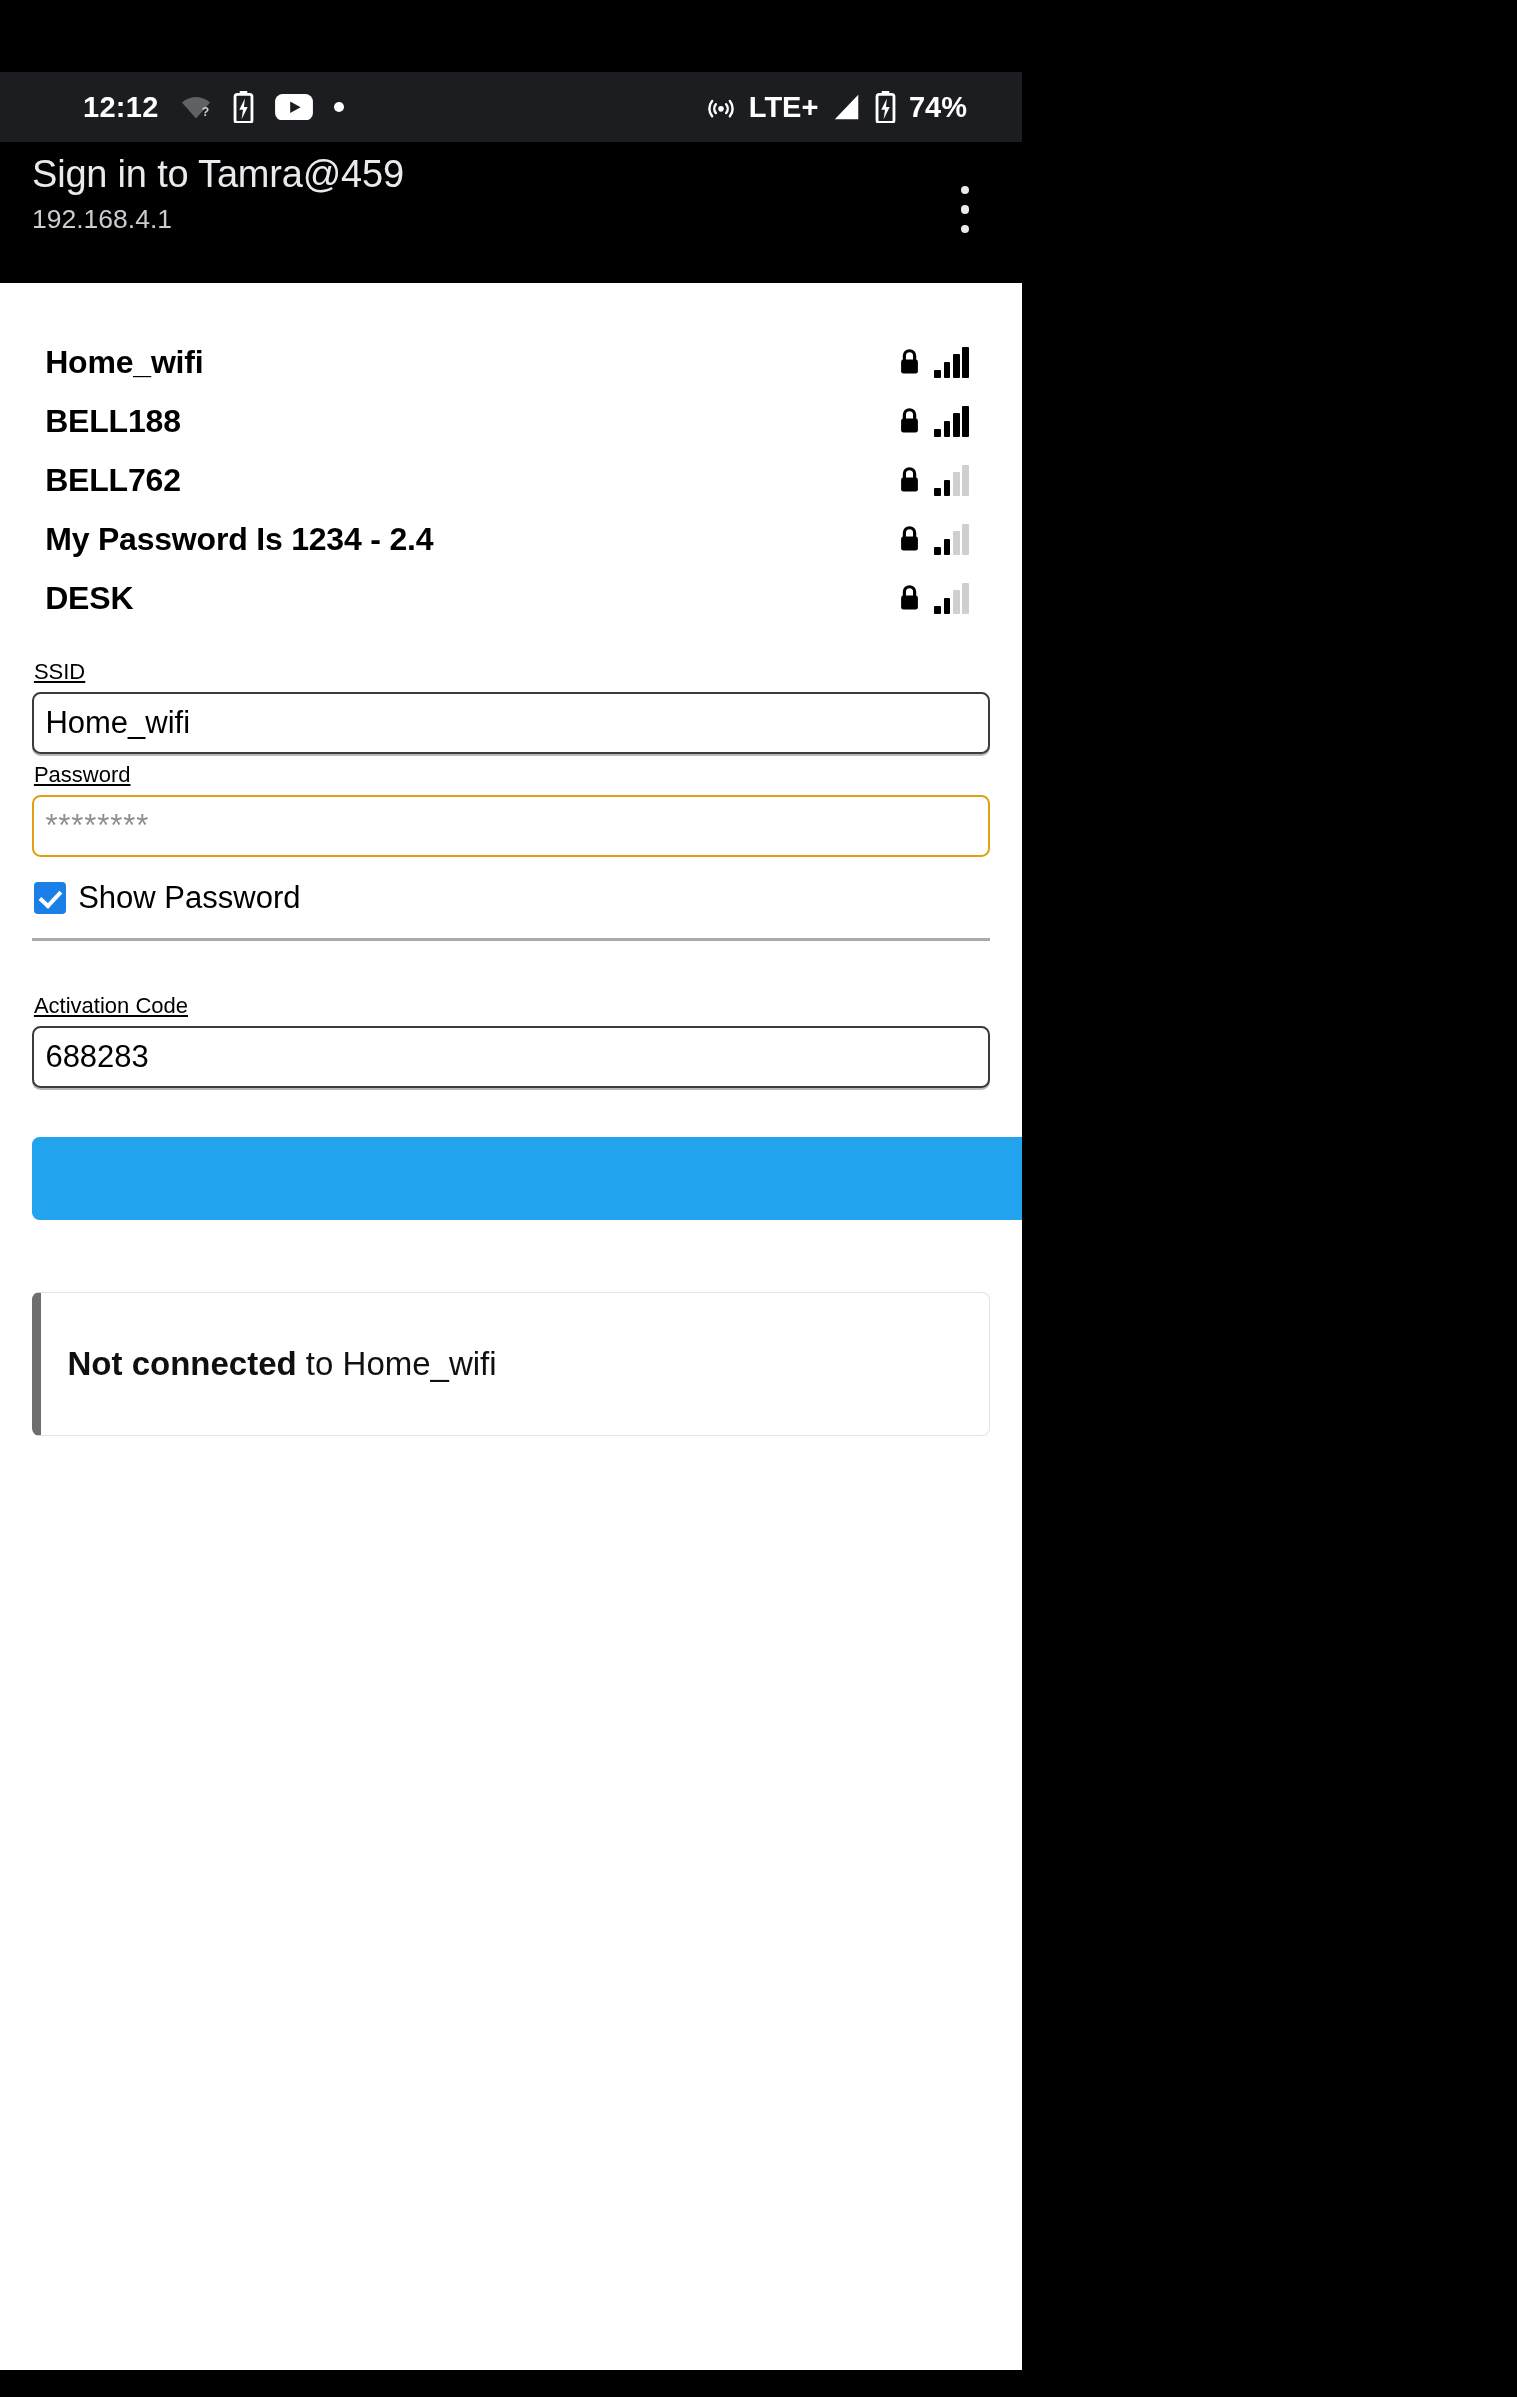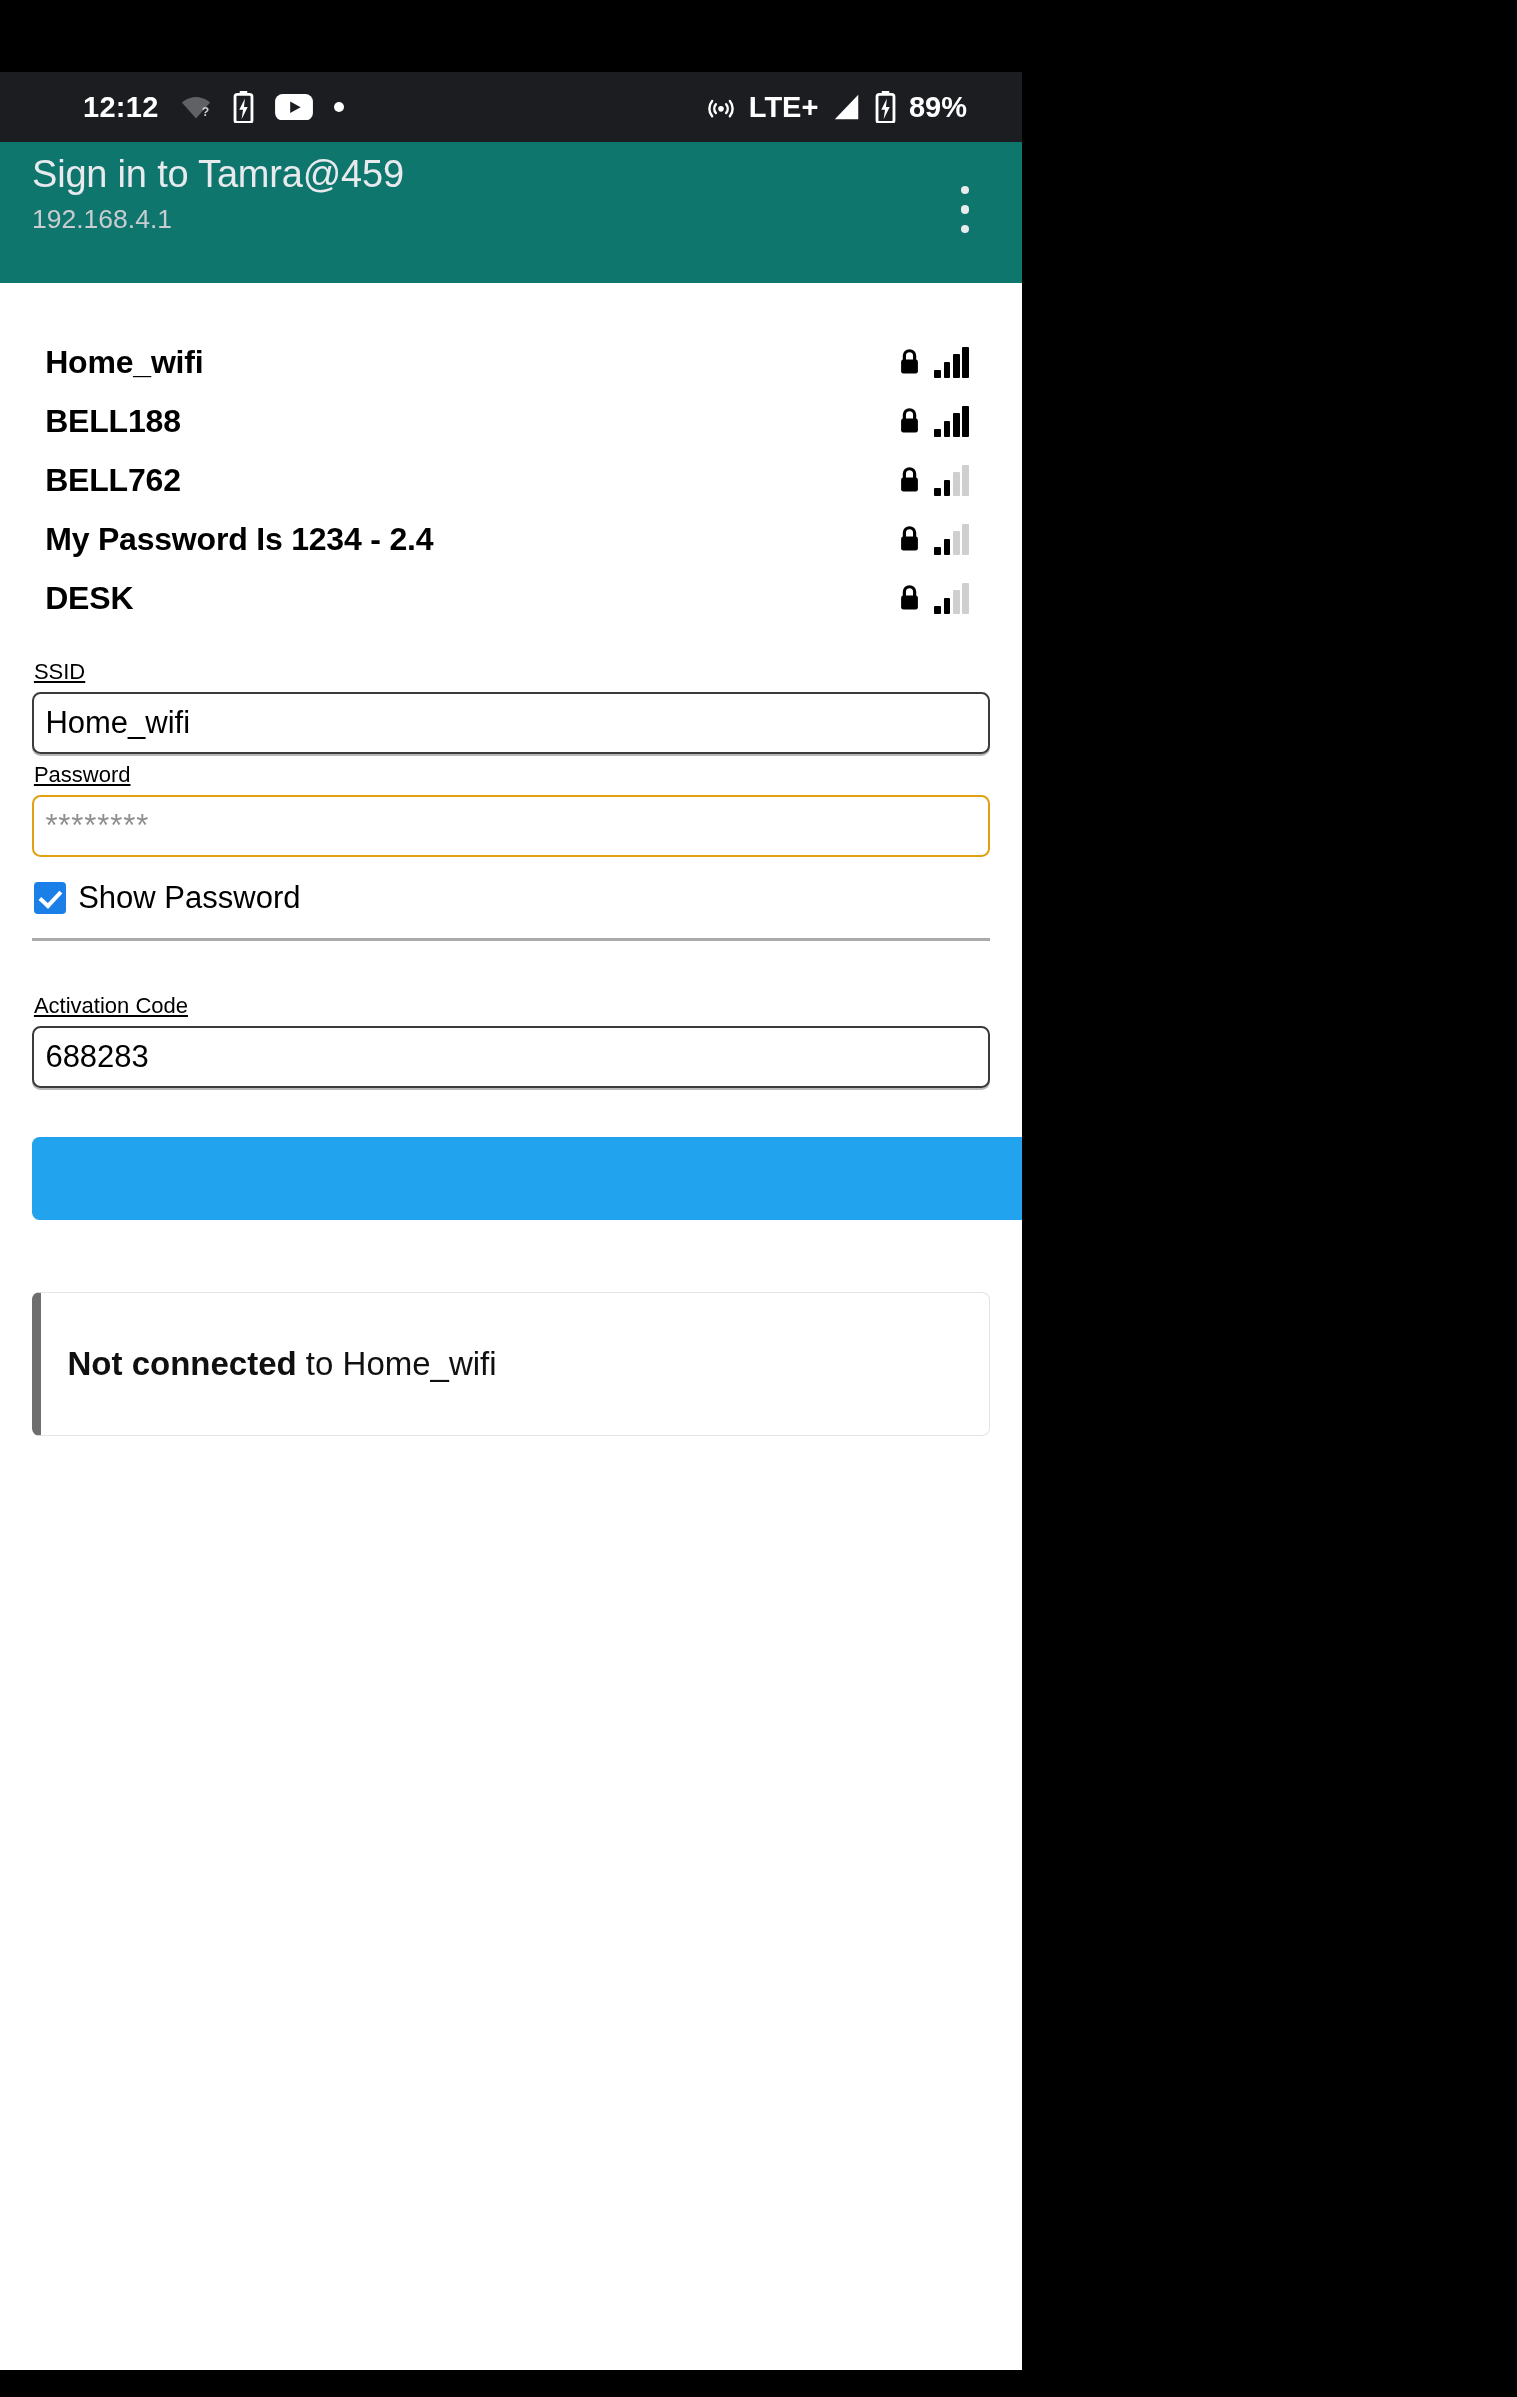--- a/index.html
+++ b/index.html
@@ -71,21 +71,21 @@
     width: 10.4px;
     height: 10.4px;
     border-radius: 50%;
     background: #ffffff;
     display: inline-block;
   }
 
   
   .titlebar {
     position: relative;
-    background: #0f766e;
+    background: #000000;
     height: 141px;
     padding: 0 0 0 32px;
     box-sizing: border-box;
   }
   .tb-title {
     position: absolute;
     left: 32px;
     top: 11.4px;
     font-size: 38px;
     color: #e8eaed;
@@ -335,21 +335,21 @@
           <path d="M28 3 L28 29 L3 29 Z" fill="#ffffff"></path>
         </svg>
       </span>
       <span class="sb-ico">
         <svg width="21" height="32" viewBox="0 0 22 34">
           <rect x="7" y="0" width="8" height="4" fill="#ffffff"></rect>
           <rect x="2" y="3.5" width="18" height="30" rx="2.5" fill="none" stroke="#ffffff" stroke-width="3"></rect>
           <path d="M12.5 8 L6.5 20 L10.5 20 L9 30 L15.5 17 L11.5 17 Z" fill="#ffffff"></path>
         </svg>
       </span>
-      <span class="sb-text">89%</span>
+      <span class="sb-text">74%</span>
     </div>
   </div>
 
   <div class="titlebar">
     <div class="tb-title">Sign in to Tamra@459</div>
     <div class="tb-url">192.168.4.1</div>
     <div class="tb-menu">
       <i></i>
         <i></i>
         <i></i>

